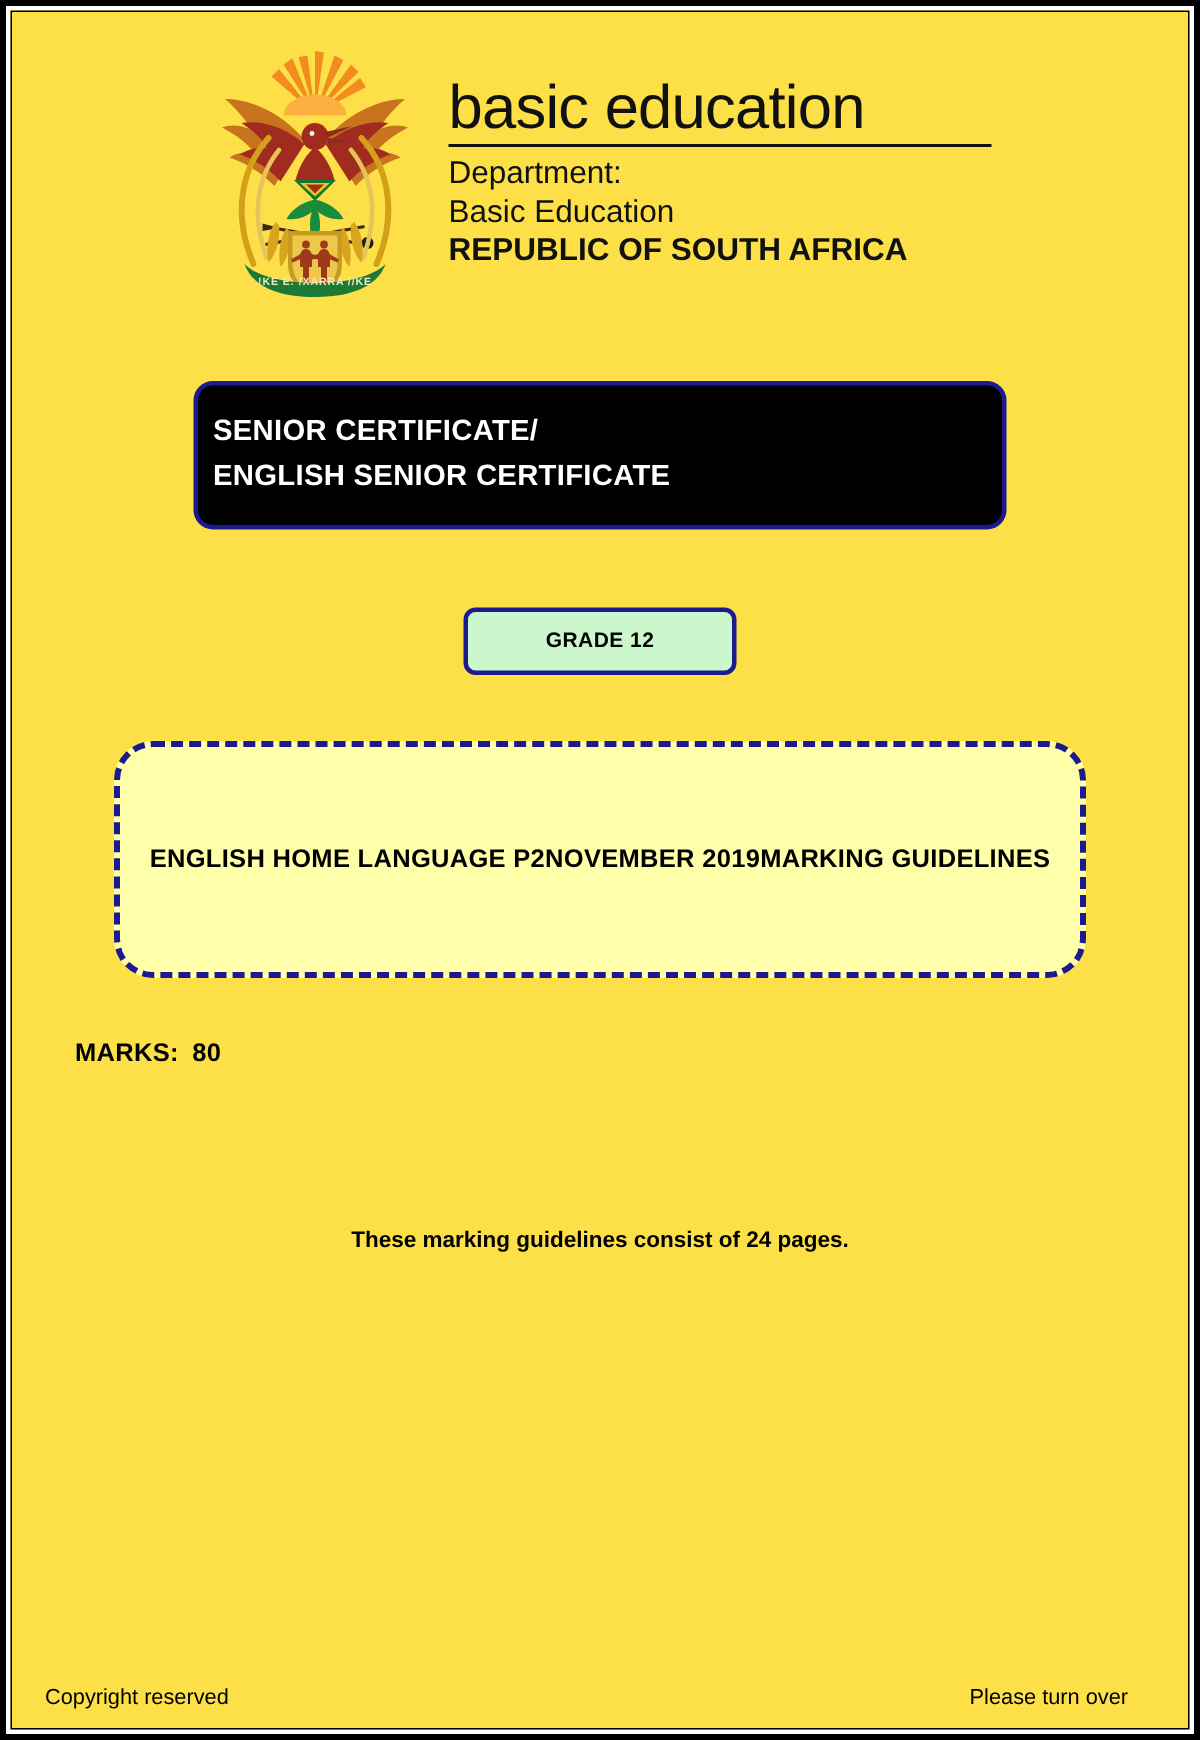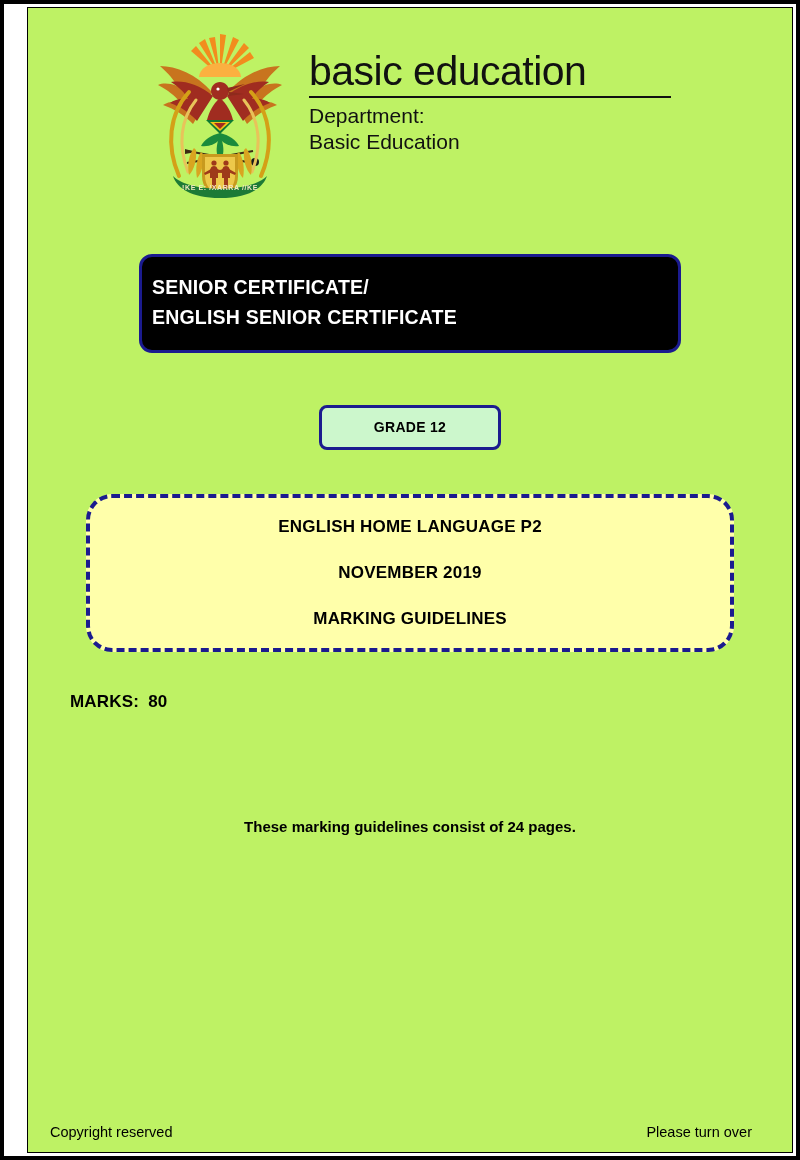--- a/index.html
+++ b/index.html
@@ -22,22 +22,21 @@
     width: 800px;
     height: 1160px;
     border: 4px solid #000000;
     background: #ffffff;
   }
   .page-inner {
     position: absolute;
     left: 3px; top: 3px; right: 3px; bottom: 3px;
     border: 1px solid #000000;
     box-sizing: border-box;
-    background: #bef264;
-    margin-left: 20px;
+    background: #fde047;
   }
   .content {
     position: absolute;
     left: 0; top: 0; right: 0; bottom: 0;
     padding: 0 28px;
     box-sizing: border-box;
   }
 
   
   .masthead {
@@ -127,21 +126,20 @@
   .subject-box {
     position: relative;
     margin: 44px auto 0 auto;
     width: 648px;
     height: 158px;
     box-sizing: border-box;
     background: #ffffaa;
     border: 4px dashed #1b1b8f;
     border-radius: 26px;
     display: flex;
-    flex-direction: column;
     align-items: center;
     justify-content: center;
   }
   .subject-line {
     font-size: 17px;
     font-weight: 700;
     letter-spacing: 0.2px;
     color: #000000;
     text-align: center;
     margin: 13px 0;
@@ -253,20 +251,21 @@
 
           <path d="M24 146 C40 163 102 163 118 146 C114 158 100 168 71 168 C42 168 28 158 24 146 Z" fill="#1d7a36"></path>
           <text x="71" y="160" font-family="'Liberation Sans', sans-serif" font-size="7" font-weight="700" fill="#f2e8c0" text-anchor="middle" letter-spacing="0.6">!KE E: /XARRA //KE</text>
         </svg>
 
         <div class="wordmark">
           <div class="wordmark-main">basic education</div>
           <div class="wordmark-rule"></div>
           <div class="wordmark-sub1">Department:</div>
           <div class="wordmark-sub2">Basic Education</div>
+          <div class="wordmark-sub3">REPUBLIC OF SOUTH AFRICA</div>
         </div>
       </div>
 
       <div class="cert-banner">
         <div class="cert-line">SENIOR CERTIFICATE/</div>
         <div class="cert-line">ENGLISH SENIOR CERTIFICATE</div>
       </div>
 
       <div class="grade-pill">
         <span class="grade-text">GRADE 12</span>

